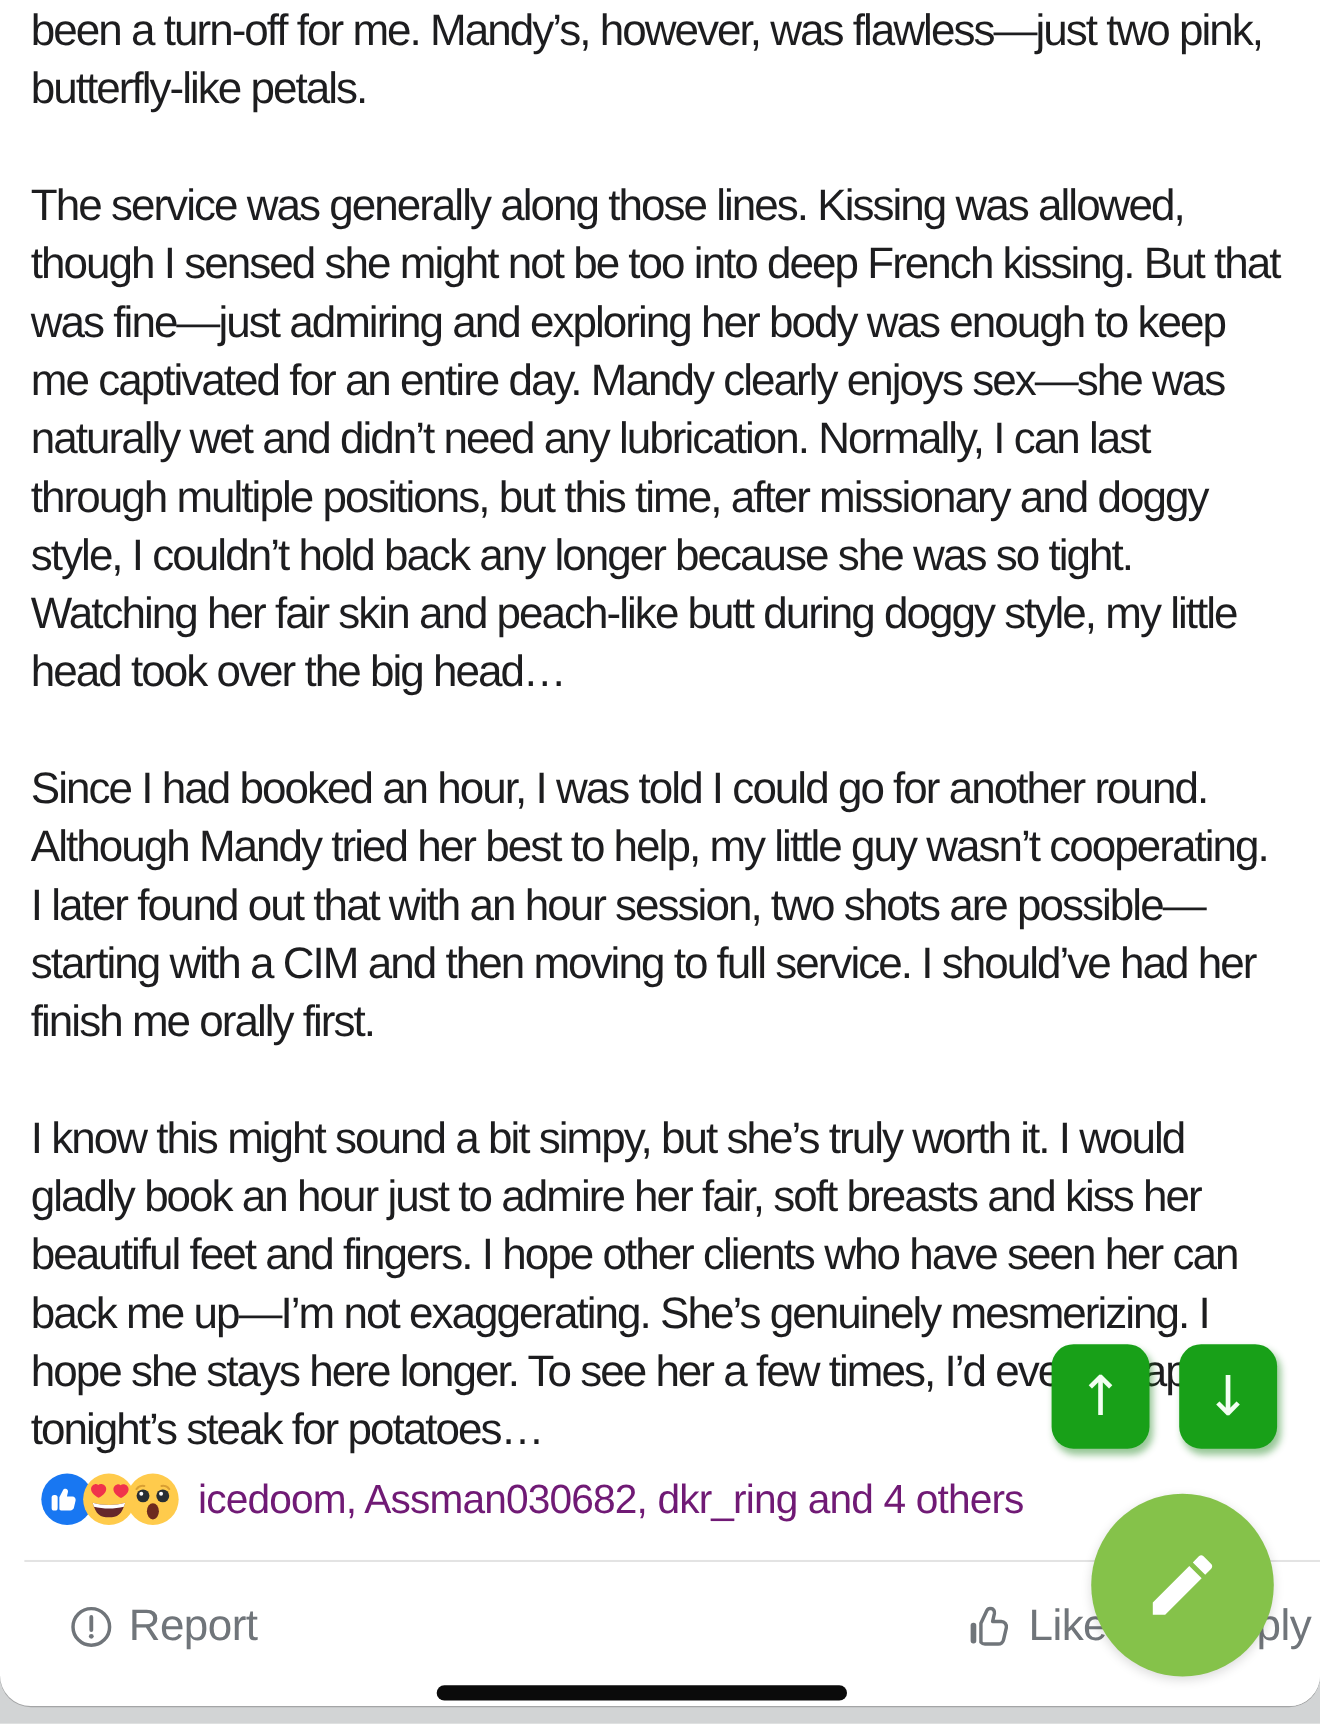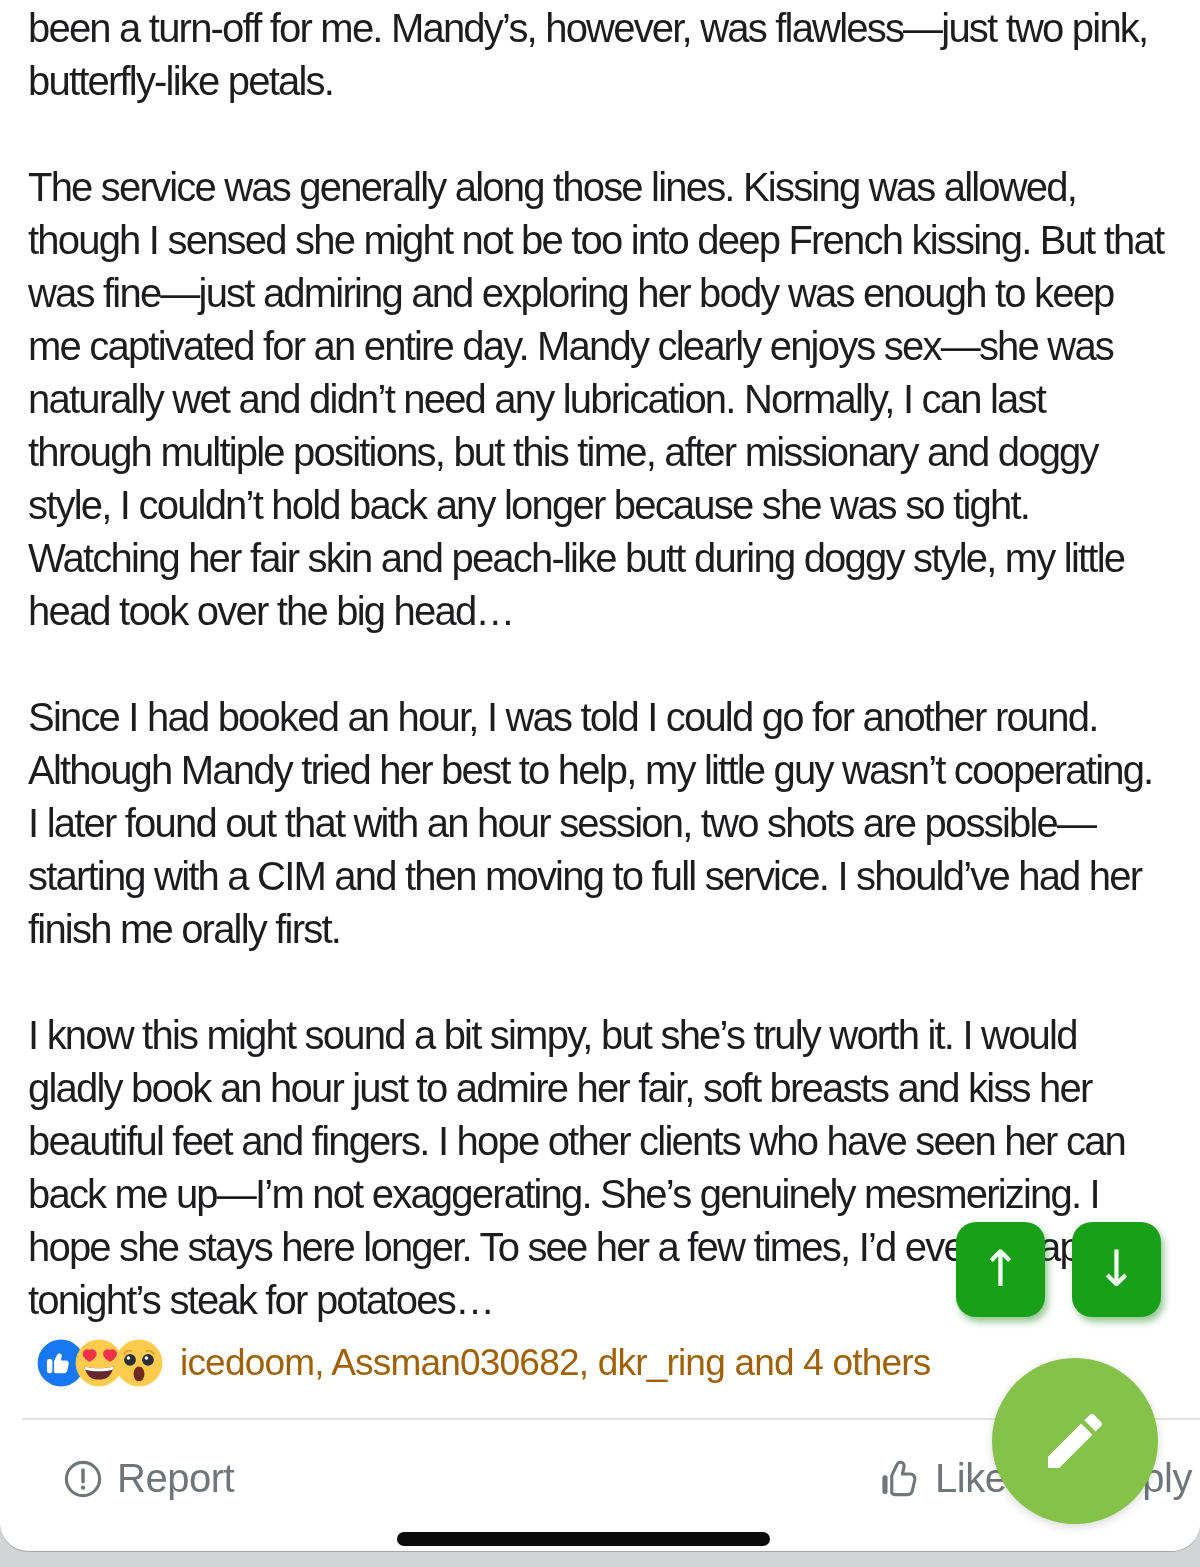--- a/index.html
+++ b/index.html
@@ -40,21 +40,21 @@
     width: 50px; height: 50px;
     display: inline-block;
     position: relative;
   }
   .emoji svg { width: 100%; height: 100%; display: block; }
   .emoji.e1 { z-index: 1; }
   .emoji.e2 { z-index: 3; margin-left: -12px; }
   .emoji.e3 { z-index: 2; margin-left: -10px; }
   .reactors {
     margin-left: 16px;
-    color: #a16207;
+    color: #701a75;
     font-size: 37px;
     letter-spacing: -0.8px;
     white-space: nowrap;
   }
   .scroll-btn {
     position: absolute;
     width: 89px; height: 95px;
     background: #18a018;
     border: none;
     border-radius: 20px;

